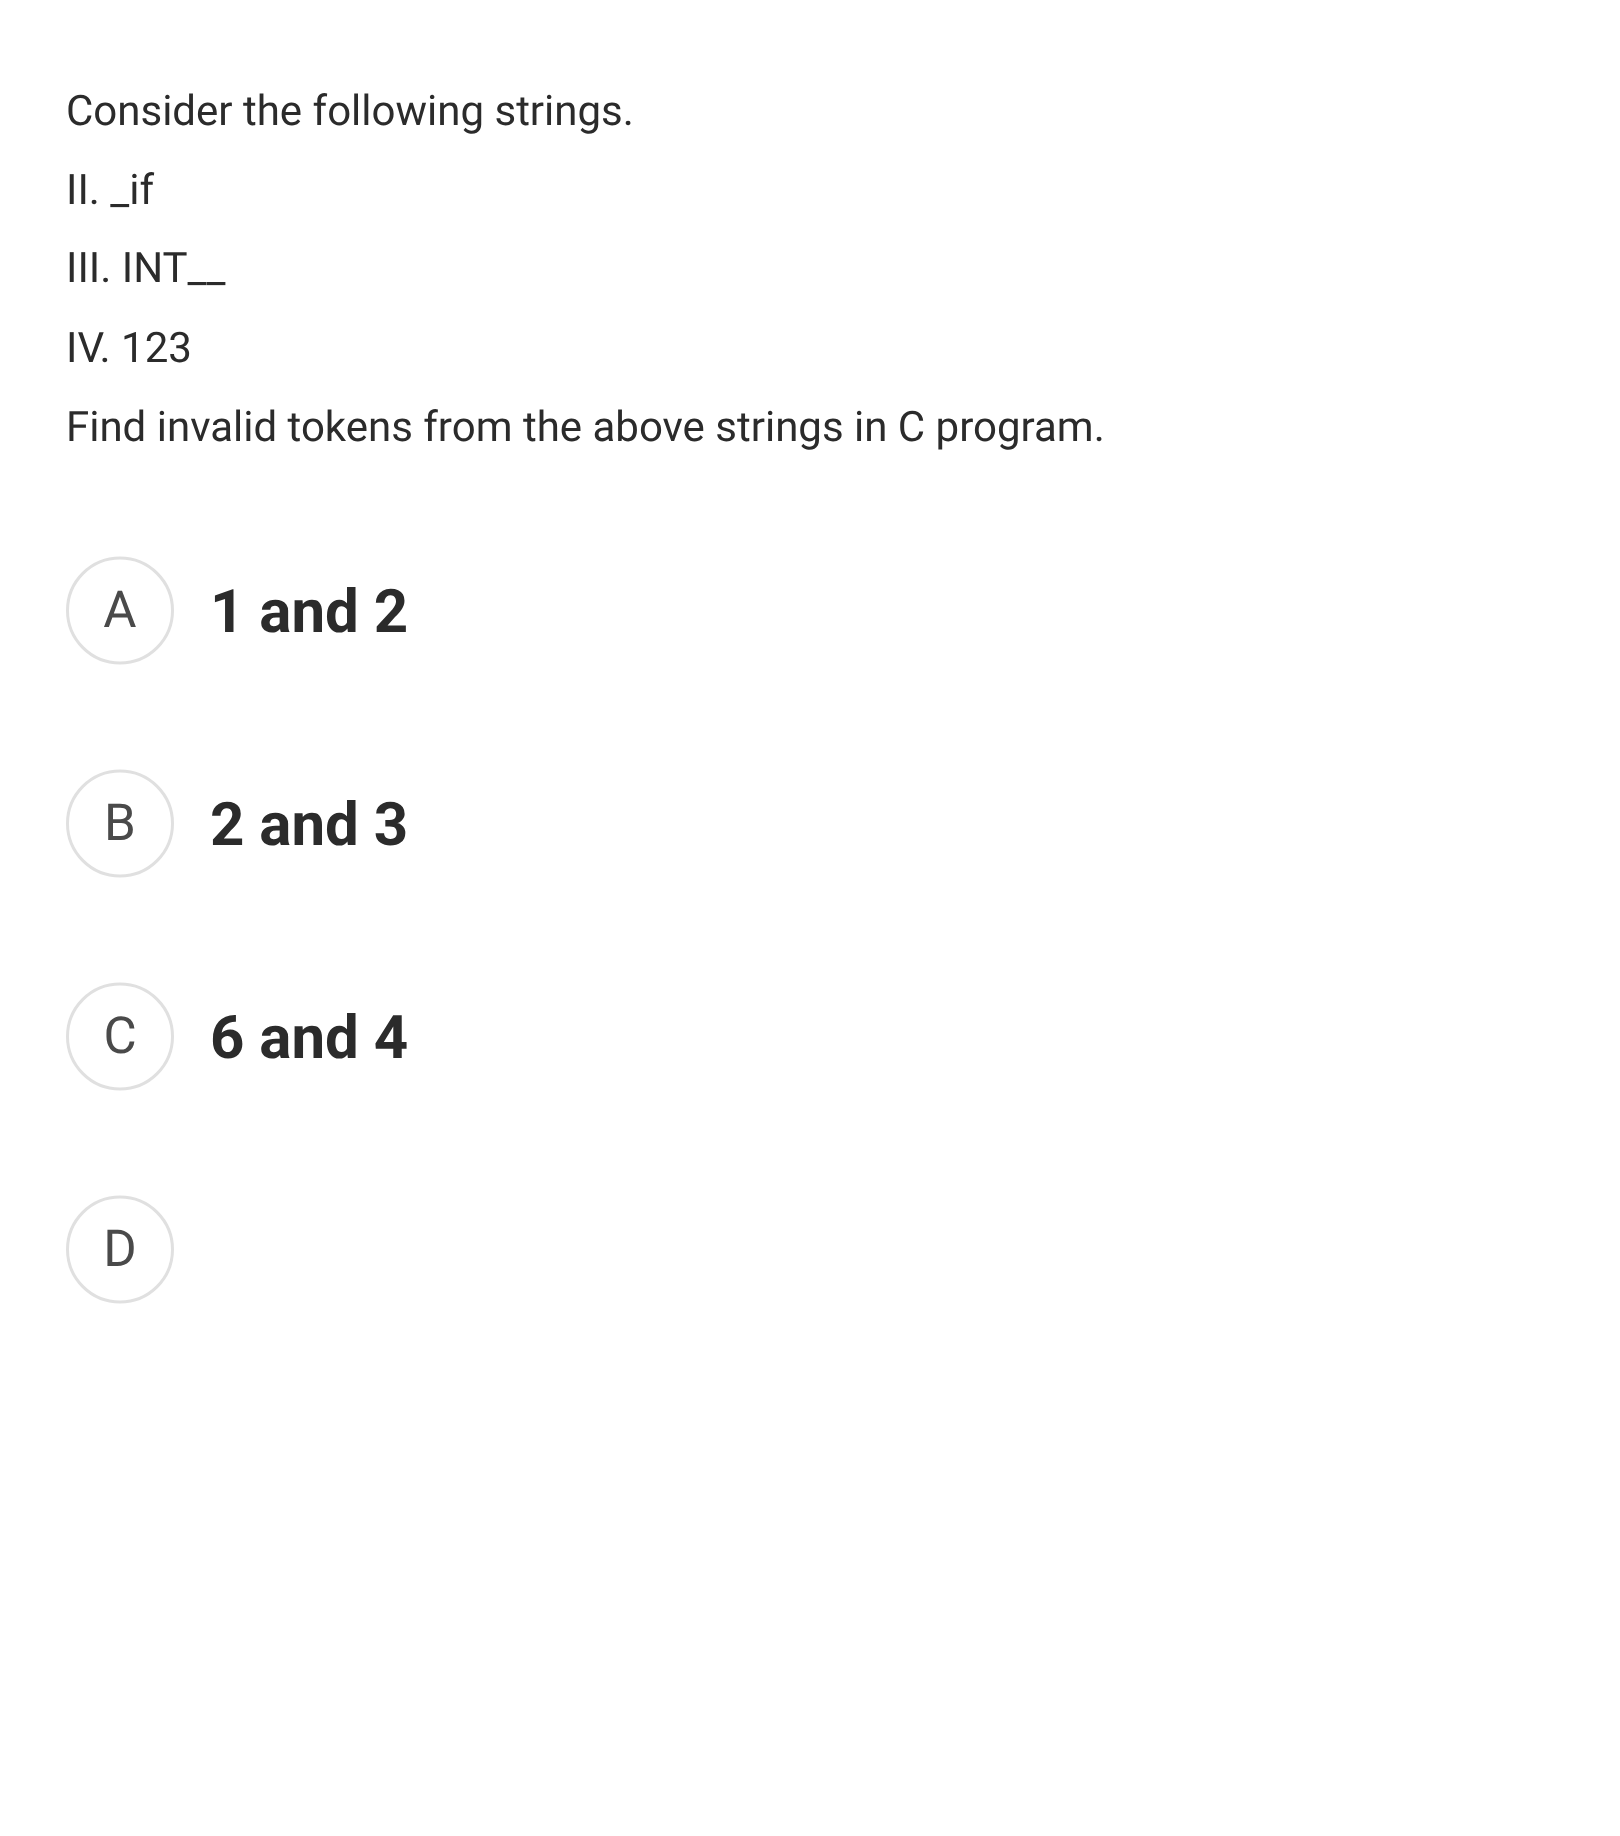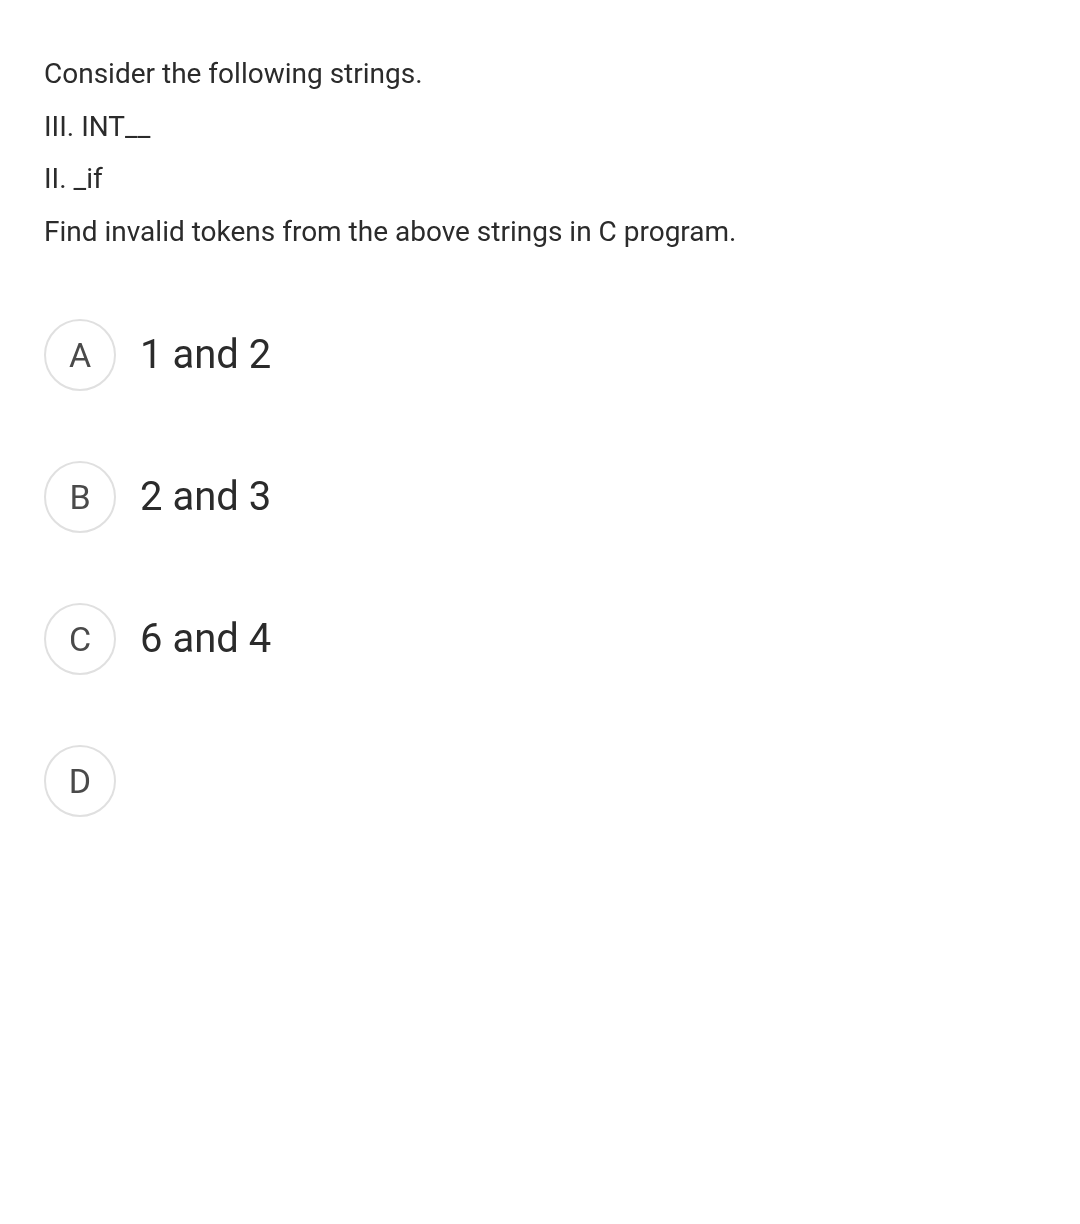--- a/index.html
+++ b/index.html
@@ -39,29 +39,31 @@
       display: flex;
       align-items: center;
       justify-content: center;
       font-size: 34px;
       color: #4a4a4a;
       flex-shrink: 0;
     }
     .option-text {
       font-size: 40px;
       color: #2b2b2b;
+      font-weight: bold;
     }
   </style>
 </head>
 <body>
 
 <div class="question-block">
   <div>Consider the following strings.</div>
+  <div>II. _if</div>
   <div>III. INT__</div>
-  <div>II. _if</div>
+  <div>IV. 123</div>
   <div>Find invalid tokens from the above strings in C program.</div>
 </div>
 
 <div class="options">
   <div class="option">
     <div class="option-circle">
       <span>A</span>
     </div>
     <div class="option-text">1 and 2</div>
   </div>

